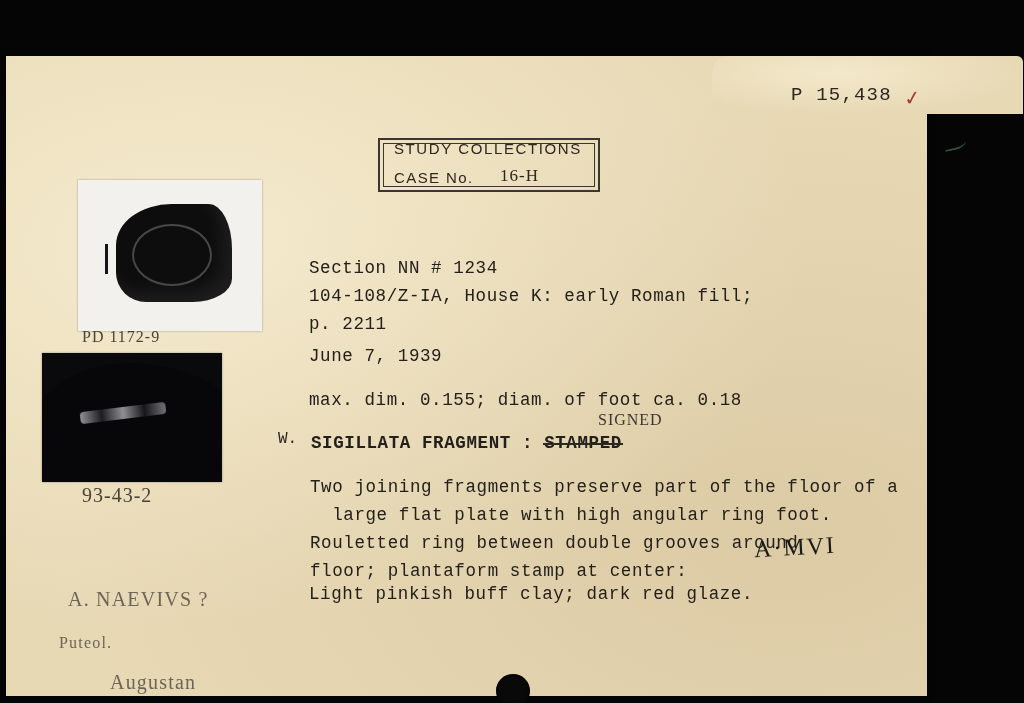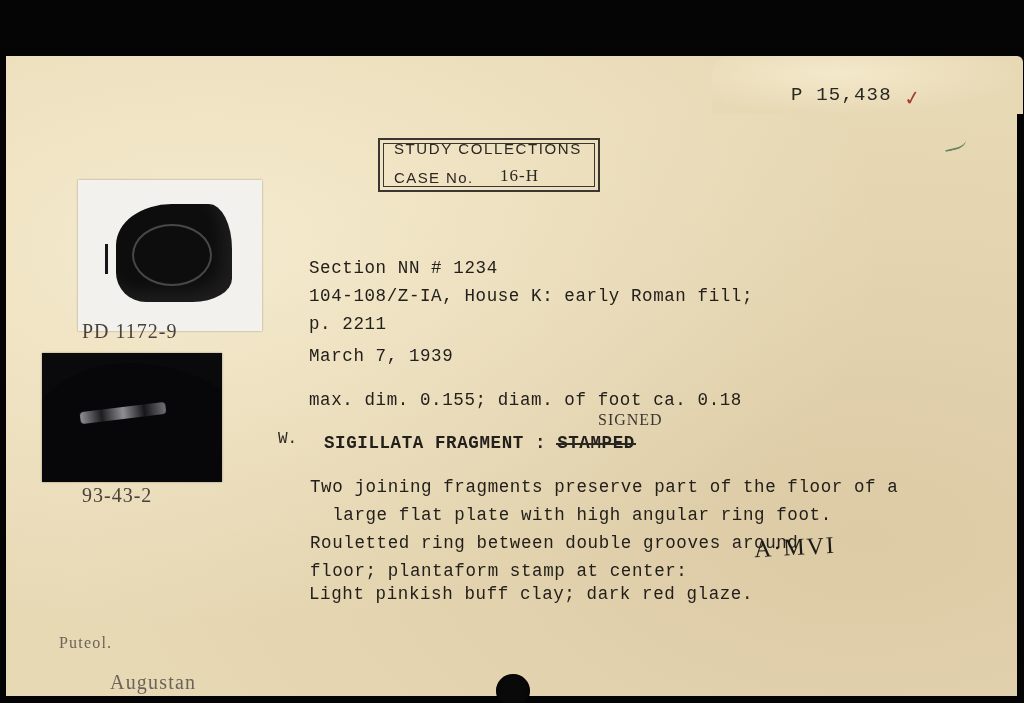--- a/index.html
+++ b/index.html
@@ -18,21 +18,21 @@
     width: 1024px;
     height: 703px;
     background: #050505;
   }
 
   
   .card {
     position: absolute;
     left: 6px;
     top: 56px;
-    width: 1011px;
+    width: 921px;
     height: 640px;
     background: #e8d9b5;
     background-image:
       radial-gradient(ellipse at 20% 30%, rgba(255,248,225,0.55), rgba(255,248,225,0) 60%),
       radial-gradient(ellipse at 85% 75%, rgba(205,185,145,0.45), rgba(205,185,145,0) 65%);
     box-shadow: 0 0 6px rgba(0,0,0,0.6);
   }
   
   .card-tab {
     position: absolute;
@@ -161,22 +161,22 @@
     position: absolute;
     left: 27px;
     top: 64px;
     width: 3px;
     height: 30px;
     background: #15151a;
   }
   .cap1 {
     position: absolute;
     left: 76px;
-    top: 264px;
-    font-size: 20px;
+    top: 272px;
+    font-size: 16px;
     color: #4a4239;
     font-family: "Liberation Serif", serif;
     letter-spacing: 1px;
   }
 
   .photo2 {
     position: absolute;
     left: 36px;
     top: 297px;
     width: 180px;
@@ -221,21 +221,21 @@
     color: #23201c;
     font-family: "Liberation Mono", monospace;
     font-size: 17.5px;
     letter-spacing: 0.6px;
     line-height: 28px;
     white-space: pre;
   }
   .blk-section { left: 303px; top: 198px; }
   .blk-date    { left: 303px; top: 286px; }
   .blk-dim     { left: 303px; top: 330px; }
-  .blk-title   { left: 318px; top: 373px; font-weight: bold; }
+  .blk-title   { left: 305px; top: 373px; font-weight: bold; }
   .blk-desc    { left: 304px; top: 417px; }
   .blk-clay    { left: 303px; top: 524px; }
 
   .w-prefix {
     position: absolute;
     left: 272px;
     top: 374px;
     font-size: 16px;
     color: #2b2721;
     font-family: "Liberation Mono", monospace;
@@ -326,34 +326,35 @@
 
     <div class="photo2">
       <div class="sherd2"></div>
       <div class="stamp-mark2"></div>
     </div>
     <div class="cap2">93-43-2</div>
 
     <div class="typed blk-section">Section NN # 1234
 104-108/Z-IA, House K: early Roman fill;
 p. 2211</div>
-    <div class="typed blk-date">March 7, 1939</div>
+    <div class="typed blk-date">June 7, 1939</div>
     <div class="typed blk-dim">max. dim. 0.155; diam. of foot ca. 0.18</div>
 
     <div class="w-prefix">W.</div>
     <div class="typed blk-title"><span>SIGILLATA FRAGMENT :</span> <span class="strike">STAMPED</span></div>
     <div class="signed-annot">SIGNED</div>
 
     <div class="typed blk-desc">Two joining fragments preserve part of the floor of a
   large flat plate with high angular ring foot.
 Rouletted ring between double grooves around
 floor; plantaform stamp at center:</div>
     <div class="facsimile">A·MVI</div>
 
     <div class="typed blk-clay">Light pinkish buff clay; dark red glaze.</div>
 
+    <div class="pencil pencil-name">A. NAEVIVS  ?</div>
     <div class="pencil pencil-place">Puteol.</div>
     <div class="pencil pencil-period">Augustan</div>
 
     <div class="punch"></div>
 
   </div>
 </div>
 
 </body></html>

